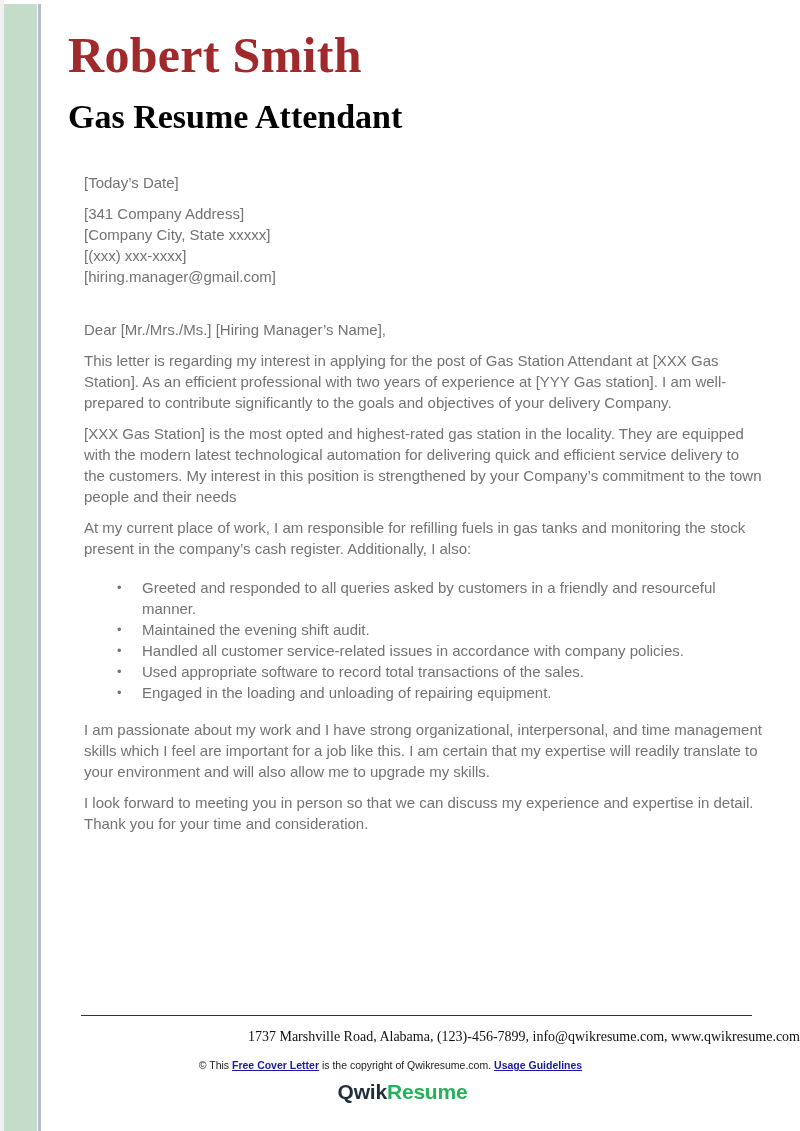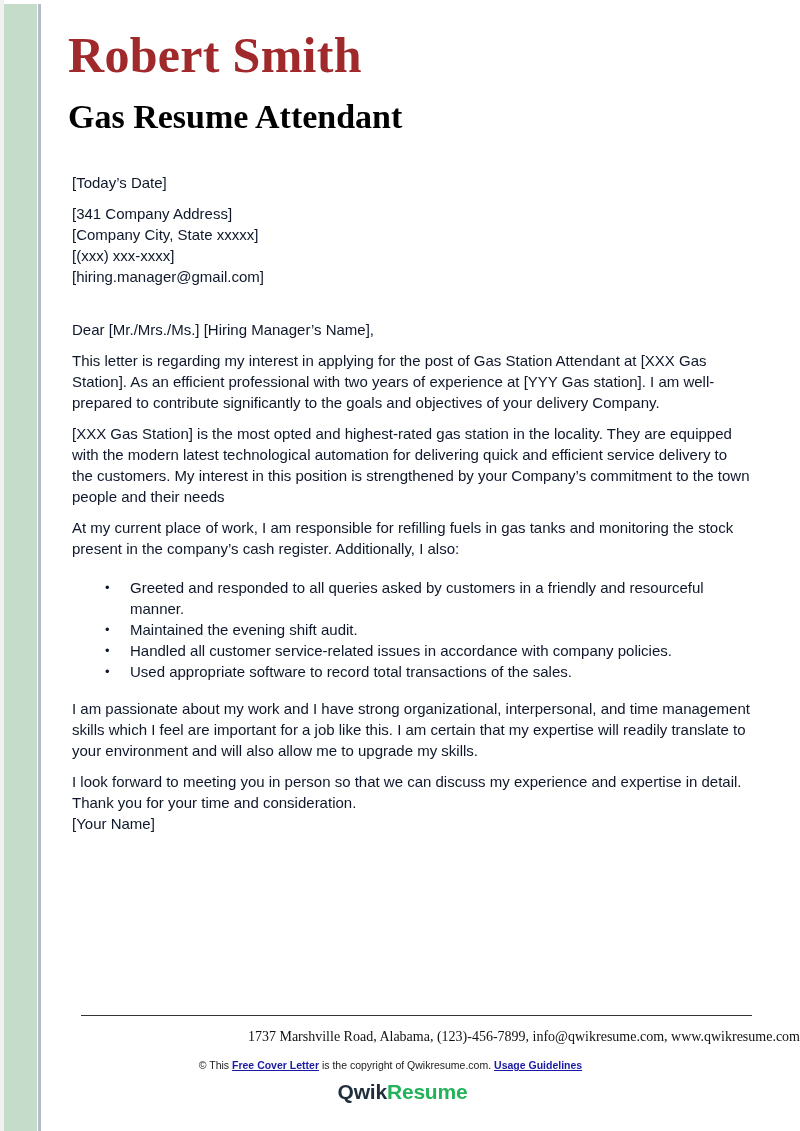--- a/index.html
+++ b/index.html
@@ -49,25 +49,25 @@
       left: 68px; top: 97px;
       margin: 0;
       font-family: "Liberation Serif", serif;
       font-size: 34px;
       font-weight: bold;
       color: #000000;
       line-height: 1.15;
     }
     .content {
       position: absolute;
-      left: 72px; top: 172px;
+      left: 84px; top: 172px;
       width: 680px;
       font-size: 15px;
       line-height: 21px;
-      color: #0f172a;
+      color: #737373;
     }
     .content p { margin: 0; }
     .date { margin-bottom: 10px !important; }
     .addr-line { display: block; }
     .salutation { margin-top: 32px !important; margin-bottom: 10px !important; }
     .para { margin-bottom: 10px !important; }
     ul.bullets {
       margin: 18px 0 16px 0;
       padding: 0 0 0 58px;
       list-style: none;
@@ -151,24 +151,24 @@
   </p>
   <p class="salutation">Dear [Mr./Mrs./Ms.] [Hiring Manager’s Name],</p>
   <p class="para">This letter is regarding my interest in applying for the post of Gas Station Attendant at [XXX Gas Station]. As an efficient professional with two years of experience at [YYY Gas station]. I am well-prepared to contribute significantly to the goals and objectives of your delivery Company.</p>
   <p class="para">[XXX Gas Station] is the most opted and highest-rated gas station in the locality. They are equipped with the modern latest technological automation for delivering quick and efficient service delivery to the customers. My interest in this position is strengthened by your Company’s commitment to the town people and their needs</p>
   <p>At my current place of work, I am responsible for refilling fuels in gas tanks and monitoring the stock present in the company’s cash register. Additionally, I also:</p>
   <ul class="bullets">
     <li>Greeted and responded to all queries asked by customers in a friendly and resourceful manner.</li>
     <li>Maintained the evening shift audit.</li>
     <li>Handled all customer service-related issues in accordance with company policies.</li>
     <li>Used appropriate software to record total transactions of the sales.</li>
+    <li>Engaged in the loading and unloading of repairing equipment.</li>
   </ul>
   <p class="para">I am passionate about my work and I have strong organizational, interpersonal, and time management skills which I feel are important for a job like this. I am certain that my expertise will readily translate to your environment and will also allow me to upgrade my skills.</p>
   <p>I look forward to meeting you in person so that we can discuss my experience and expertise in detail. Thank you for your time and consideration.</p>
-  <p>[Your Name]</p>
 </div>
 
 <div class="footer-rule"></div>
 <div class="footer-address">1737 Marshville Road, Alabama, (123)-456-7899, info@qwikresume.com, www.qwikresume.com</div>
 <div class="copyright">
   <span>© This </span><a>Free Cover Letter</a><span> is the copyright of Qwikresume.com. </span><a>Usage Guidelines</a>
 </div>
 <div class="brand">
   <span class="qwik">Qwik</span><span class="resume">Resume</span>
 </div>

